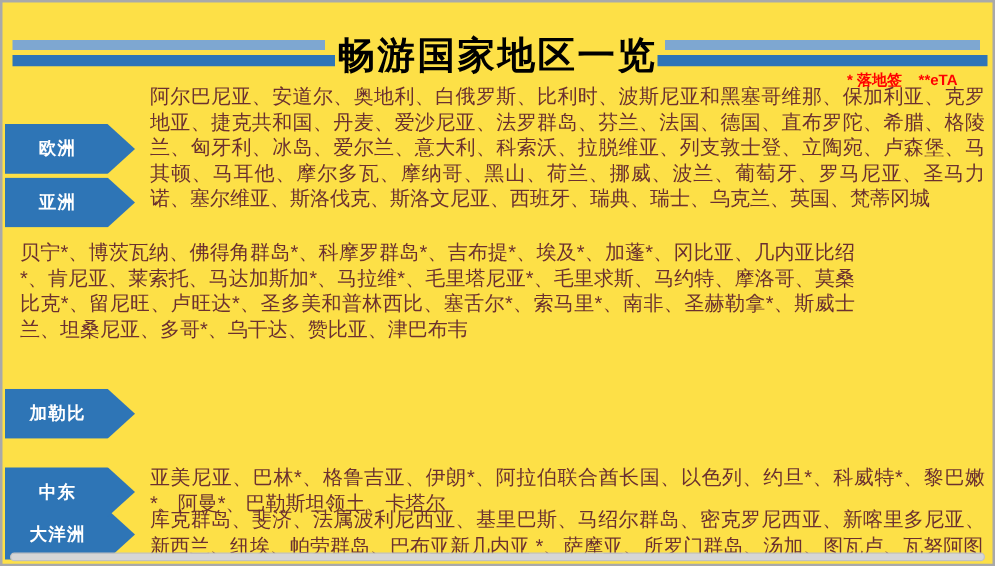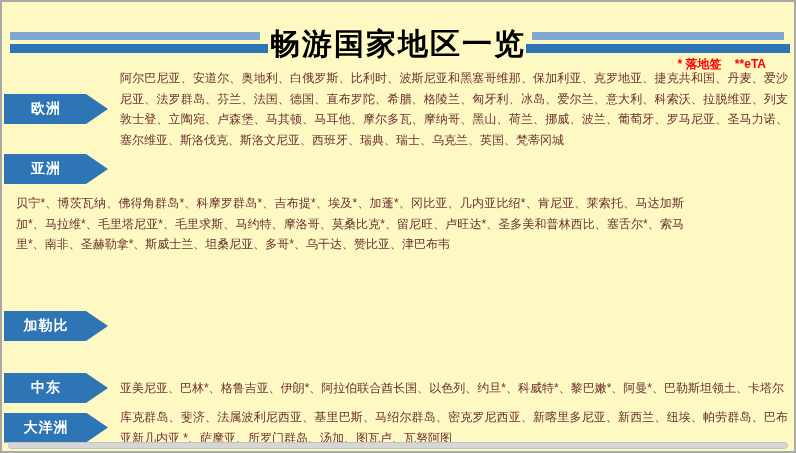--- a/index.html
+++ b/index.html
@@ -1,19 +1,19 @@
 <!DOCTYPE html>
 <html><head>
 <meta charset="utf-8">
 <style>
   * { margin:0; padding:0; box-sizing:border-box; }
   html,body { background:#e8e8e8; }
   body { font-family:"Liberation Sans","DejaVu Sans",sans-serif; }
   .page {
-    position:relative; width:796px; height:453px; background:#fef9c3;
+    position:relative; width:796px; height:453px; background:#fde047;
     border:2px solid #a9a9a9; overflow:hidden;
   }
   
   .bar { position:absolute; }
   .bar-light { background:#7EA7D1; height:8px; top:30px; }
   .bar-dark  { background:#2E75B6; height:9px; top:42px; }
   .bar-left-light  { left:8px;  width:250px; }
   .bar-left-dark   { left:8px;  width:258px; }
   .bar-right-light { left:530px; width:252px; }
   .bar-right-dark  { left:524px; width:264px; }
@@ -24,33 +24,33 @@
   .legend {
     position:absolute; top:54px; right:28px; color:#FF0000;
     font-size:12px; white-space:pre; font-weight:bold;
   }
   
   .region-row {
     position:absolute; left:2px; right:6px;
     display:flex; align-items:center;
   }
   .arrow {
-    flex:0 0 104px; height:30px; background:#2E75B6;
+    flex:0 0 104px; height:40px; background:#2E75B6;
     clip-path:polygon(0 0, 82px 0, 104px 50%, 82px 100%, 0 100%);
     display:flex; align-items:center; justify-content:center;
     padding-right:20px; color:#ffffff; font-weight:bold; font-size:14px;
     letter-spacing:1px;
   }
   .countries {
     margin-left:12px; width:668px;
-    font-size:12px; line-height:20.5px; color:#6B3030;
+    font-size:16px; line-height:20.5px; color:#6B3030;
     text-align:justify;
   }
   .r0 { top:66px; }
-  .r1 { top:152px; }
+  .r1 { top:140px; }
   .r2 { top:191px; }
   .r3 { top:253px; }
   .r4 { top:309px; }
   .r5 { top:371px; }
   .r6 { top:405px; }
   .bottom-bar {
     position:absolute; left:6px; right:6px; bottom:2px; height:7px;
     background:#d6d6d6; border:1px solid #c2c2c2; border-radius:4px;
   }
 </style>

